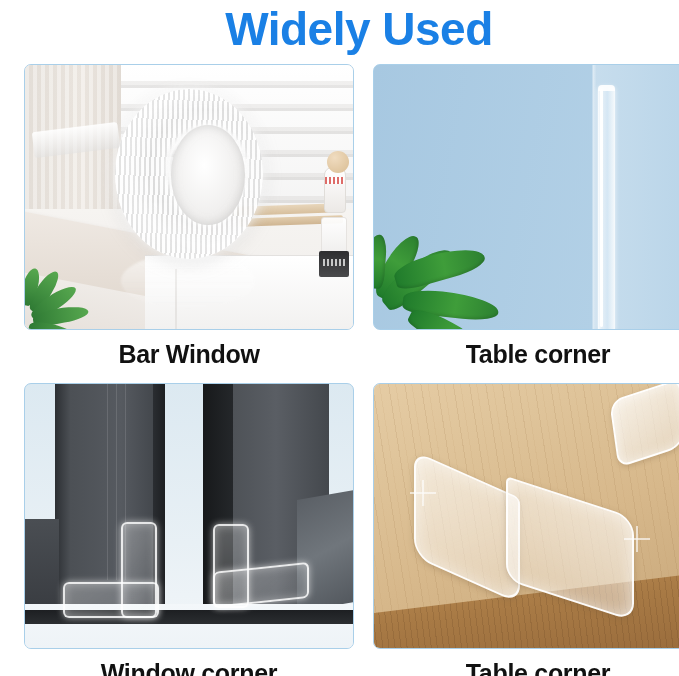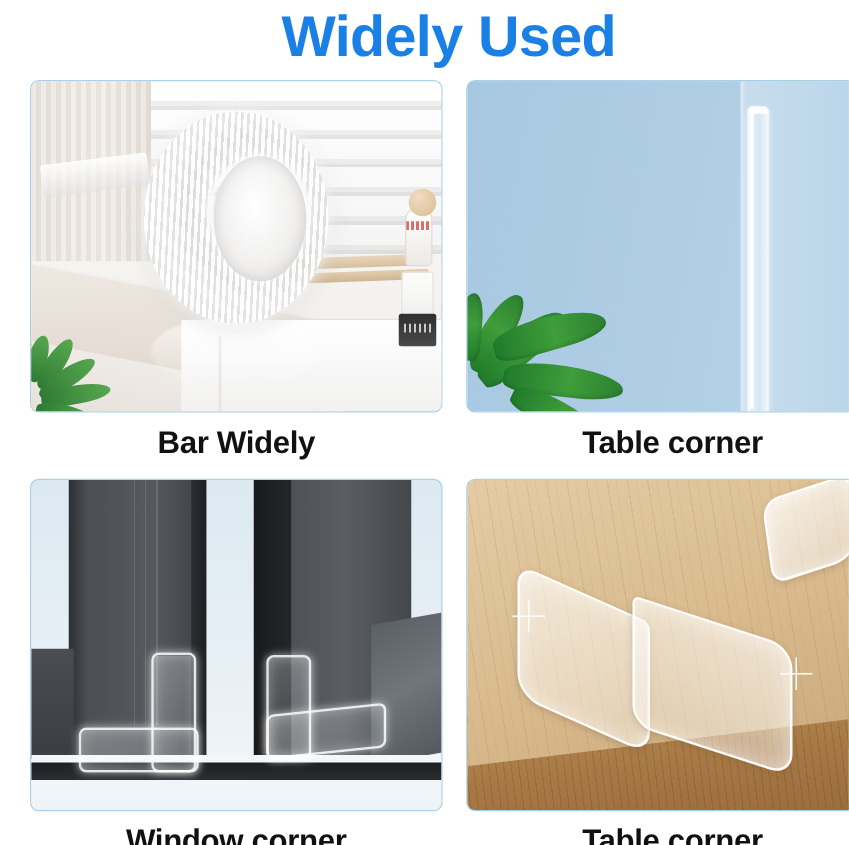--- a/index.html
+++ b/index.html
@@ -408,21 +408,21 @@
         </div>
         <div class="tape-tail"></div>
         <div class="plant">
           <div class="leaf" style="transform:rotate(-58deg); bottom:16px; left:10px; width:46px;"></div>
           <div class="leaf" style="transform:rotate(-34deg); bottom:8px;  left:12px; width:52px;"></div>
           <div class="leaf" style="transform:rotate(-10deg); bottom:2px;  left:14px; width:56px;"></div>
           <div class="leaf" style="transform:rotate(14deg);  bottom:-6px; left:10px; width:50px;"></div>
           <div class="leaf" style="transform:rotate(-76deg); bottom:22px; left:2px;  width:38px;"></div>
         </div>
       </div>
-      <div class="caption">Bar Widely</div>
+      <div class="caption">Bar Window</div>
     </div>
 
     <div class="cell cell-2">
       <div class="photo p2">
         <div class="wall-l"></div>
         <div class="wall-r"></div>
         <div class="corner-edge"></div>
         <div class="guard"></div>
         <div class="guard-top"></div>
         <div class="guard-hl"></div>

